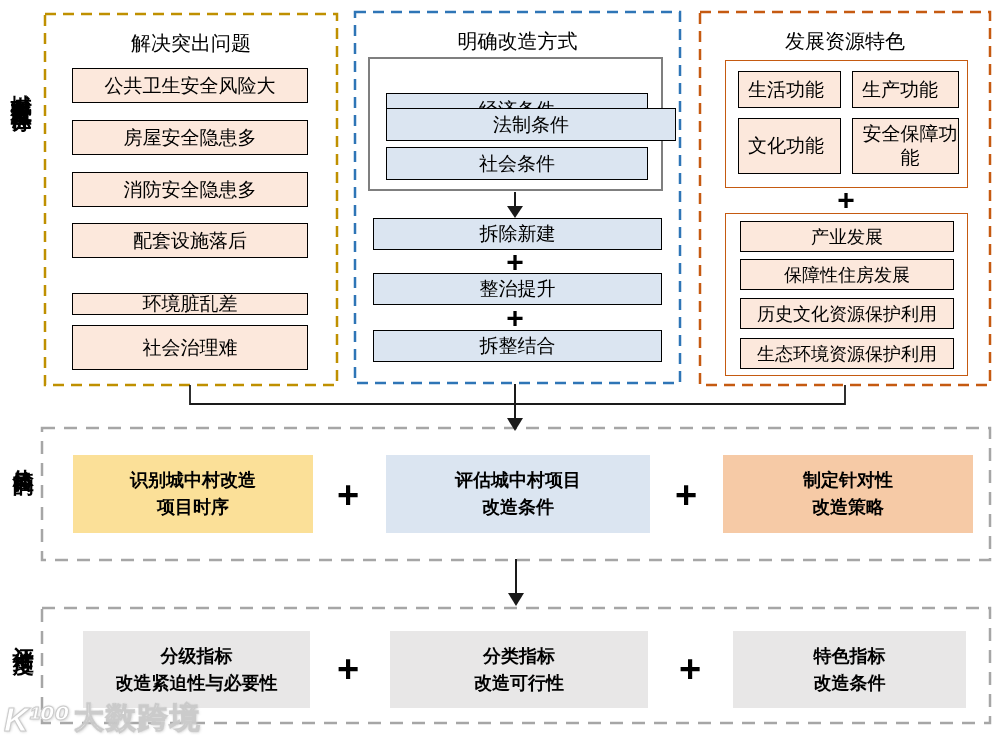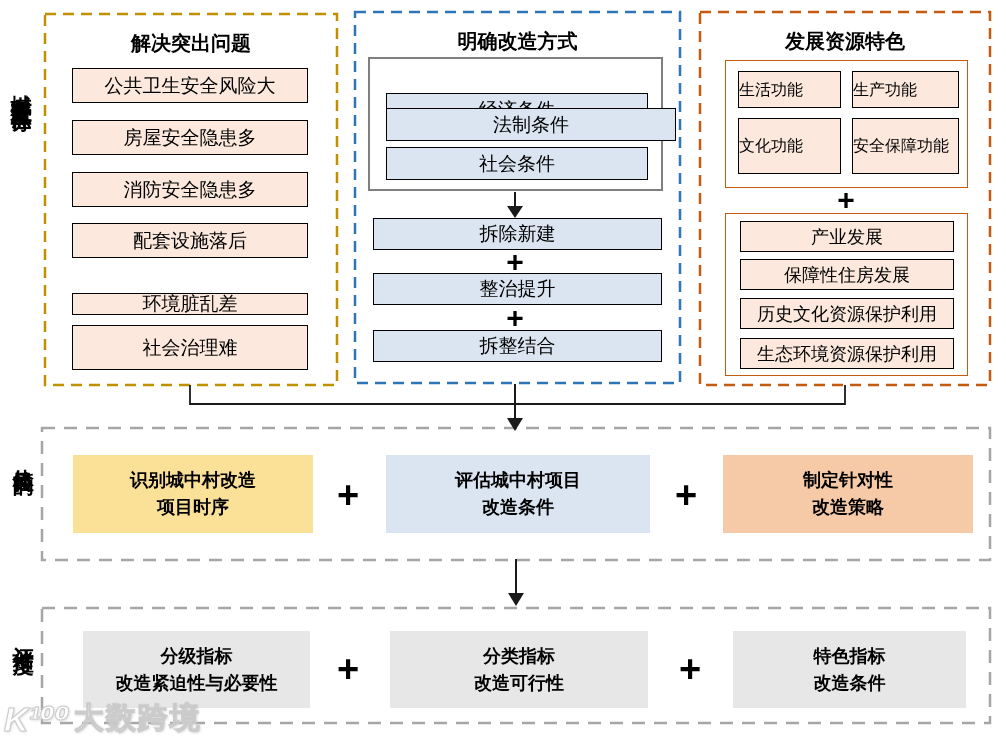--- a/index.html
+++ b/index.html
@@ -8,35 +8,35 @@
     font-family:"Liberation Sans","DejaVu Sans",sans-serif;color:#000;
   }
   svg.wires{position:absolute;left:0;top:0;width:1006px;height:745px;pointer-events:none;}
   .vlabel{
     position:absolute;writing-mode:vertical-rl;text-orientation:upright;
     font-weight:700;font-size:21px;letter-spacing:2px;line-height:1.2;color:#000;
   }
   .panel{position:absolute;}
   .panel-title{
     position:absolute;left:0;right:0;top:16px;text-align:center;
-    font-weight:700;font-size:20px;
+    font-weight:400;font-size:20px;
   }
   .box{
     position:absolute;display:flex;align-items:center;justify-content:center;
     text-align:left;box-sizing:border-box;font-size:19px;
   }
   .peach{background:#FCE8DC;border:1.5px solid #000;}
   .lblue{background:#DBE5F1;border:1.5px solid #000;}
   .container{position:absolute;box-sizing:border-box;background:#fff;}
   .gray-cont{border:2px solid #7F7F7F;}
   .orange-cont{border:1.5px solid #C55A11;}
   .cell{
     position:absolute;display:flex;align-items:center;box-sizing:border-box;
-    background:#FCE8DC;border:1.5px solid #000;font-size:16px;
-    line-height:1.25;text-align:left;
+    background:#FCE8DC;border:1.5px solid #000;font-size:19px;
+    padding-left:9px;line-height:1.25;text-align:left;
   }
   .plus{
     position:absolute;transform:translate(-50%,-50%);
     font-weight:700;color:#000;line-height:1;
   }
   .plus-sm{font-size:30px;}
   .plus-lg{font-size:38px;}
   .bigbox{
     position:absolute;display:flex;flex-direction:column;align-items:center;justify-content:center;
     font-weight:700;font-size:18px;line-height:27px;text-align:center;box-sizing:border-box;font-family:Liberation Serif, serif;
@@ -105,21 +105,21 @@
     <div class="plus plus-sm" style="left:160px;top:306px;">+</div>
     <div class="box lblue" style="left:18px;top:318px;width:289px;height:32px;">拆整结合</div>
   </div>
 
   <div class="panel" style="left:700px;top:12px;width:290px;height:373px;">
     <div class="panel-title">发展资源特色</div>
     <div class="container orange-cont" style="left:25px;top:48px;width:243px;height:128px;">
       <div class="cell" style="left:12px;top:10px;width:103px;height:37px;">生活功能</div>
       <div class="cell" style="left:126px;top:10px;width:107px;height:37px;">生产功能</div>
       <div class="cell" style="left:12px;top:57px;width:103px;height:56px;">文化功能</div>
-      <div class="cell" style="left:126px;top:57px;width:107px;height:56px;">安全保障功能</div>
+      <div class="cell" style="left:126px;top:57px;width:107px;height:56px;text-align:center;">安全保障功能</div>
     </div>
     <div class="plus plus-sm" style="left:146px;top:188px;">+</div>
     <div class="container orange-cont" style="left:25px;top:201px;width:243px;height:163px;">
       <div class="box peach" style="left:14px;top:7px;width:214px;height:31px;font-size:18px;">产业发展</div>
       <div class="box peach" style="left:14px;top:45px;width:214px;height:31px;font-size:18px;">保障性住房发展</div>
       <div class="box peach" style="left:14px;top:84px;width:214px;height:31px;font-size:18px;">历史文化资源保护利用</div>
       <div class="box peach" style="left:14px;top:124px;width:214px;height:31px;font-size:18px;">生态环境资源保护利用</div>
     </div>
   </div>
 

